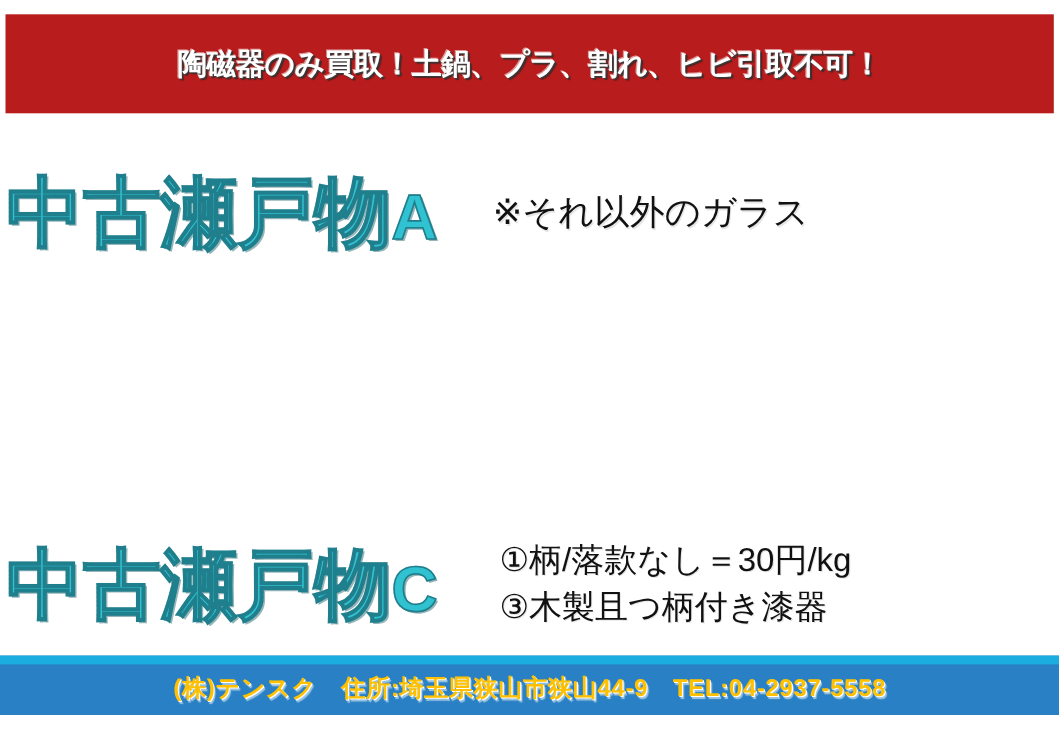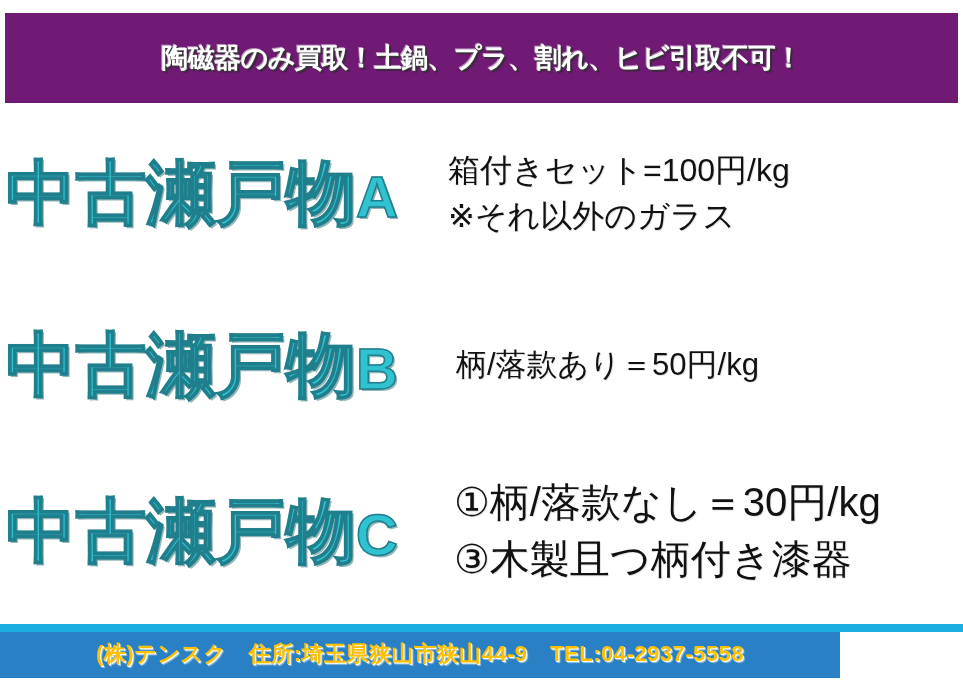--- a/index.html
+++ b/index.html
@@ -15,21 +15,21 @@
     position: relative;
   }
 
   
   .notice-banner {
     position: absolute;
     left: 5px;
     top: 13px;
     width: 953px;
     height: 90px;
-    background: #701a75;
+    background: #b91c1c;
     display: flex;
     flex-direction: column;
     align-items: center;
     justify-content: center;
   }
   .notice-line {
     color: #ffffff;
     font-size: 27px;
     font-weight: bold;
     line-height: 1.42;
@@ -88,29 +88,29 @@
   .detail {
     flex: 1;
     font-size: 32px;
     color: #111111;
     line-height: 1.38;
     white-space: nowrap;
     text-shadow: 1px 1px 0 rgba(0,0,0,0.10);
   }
   .detail-a { padding-left: 16px; }
   .detail-b { padding-left: 24px; font-size: 31px; }
-  .detail-c { padding-left: 22px; font-size: 40px; }
+  .detail-c { padding-left: 22px; font-size: 30px; }
   .detail div { margin: 2px 0; }
 
   
   .contact-bar {
     position: absolute;
     left: 0;
-    top: 624px;
-    width: 840px;
+    top: 596px;
+    width: 963px;
     height: 54px;
     background: #2980C4;
     display: flex;
     align-items: center;
     justify-content: center;
   }
   .contact-bar::before {
     content: "";
     position: absolute;
     left: 0;
@@ -137,31 +137,24 @@
 
 <div class="notice-banner">
   <div class="notice-line">陶磁器のみ買取！土鍋、プラ、割れ、ヒビ引取不可！</div>
 </div>
 
 <div class="rows">
 
   <div class="price-row row-a">
     <div class="grade-title"><span>中古瀬戸物</span><span class="suffix">A</span></div>
     <div class="detail detail-a">
-      <div>箱付きセット=100円/kg</div>
       <div>※それ以外のガラス</div>
     </div>
   </div>
 
-  <div class="price-row row-b">
-    <div class="grade-title"><span>中古瀬戸物</span><span class="suffix">B</span></div>
-    <div class="detail detail-b">
-      <div>柄/落款あり＝50円/kg</div>
-    </div>
-  </div>
 
   <div class="price-row row-c">
     <div class="grade-title"><span>中古瀬戸物</span><span class="suffix">C</span></div>
     <div class="detail detail-c">
       <div>①柄/落款なし＝30円/kg</div>
       <div>③木製且つ柄付き漆器</div>
     </div>
   </div>
 
 </div>

